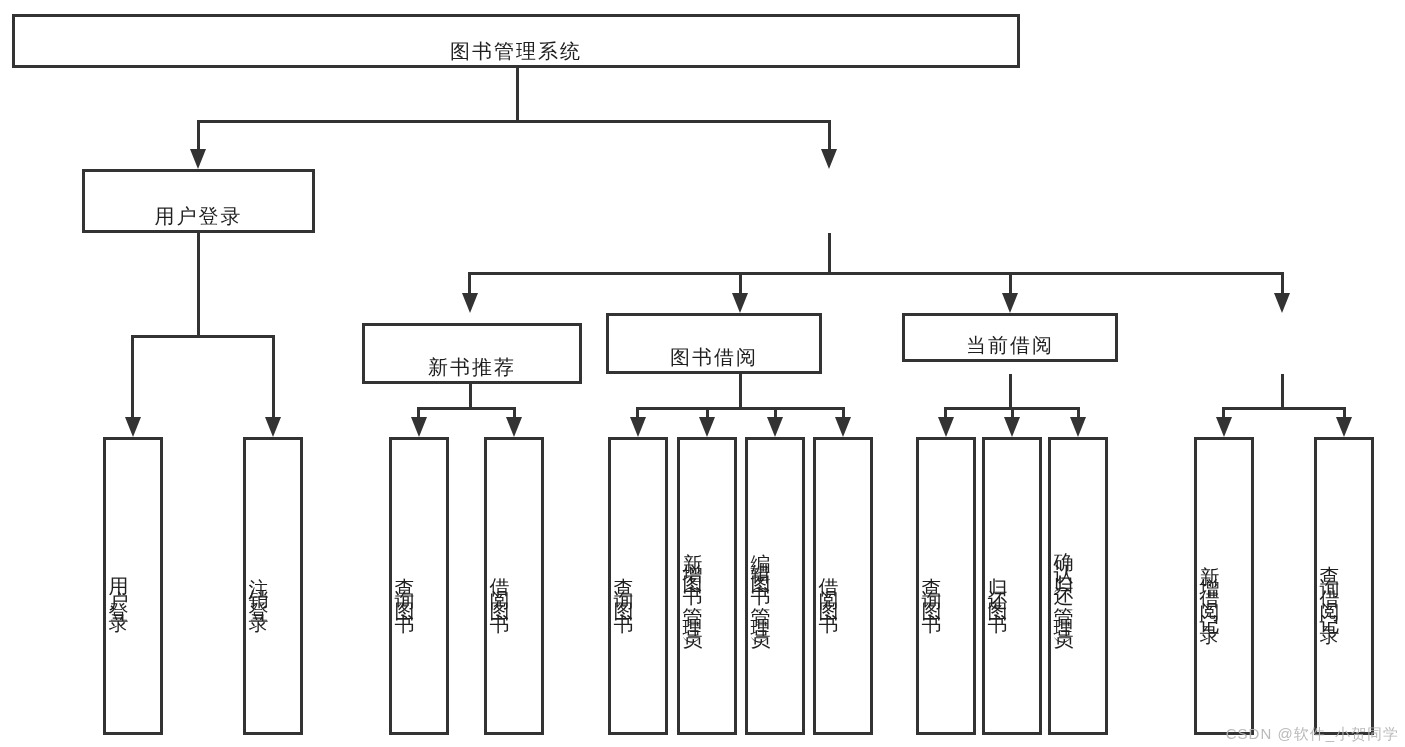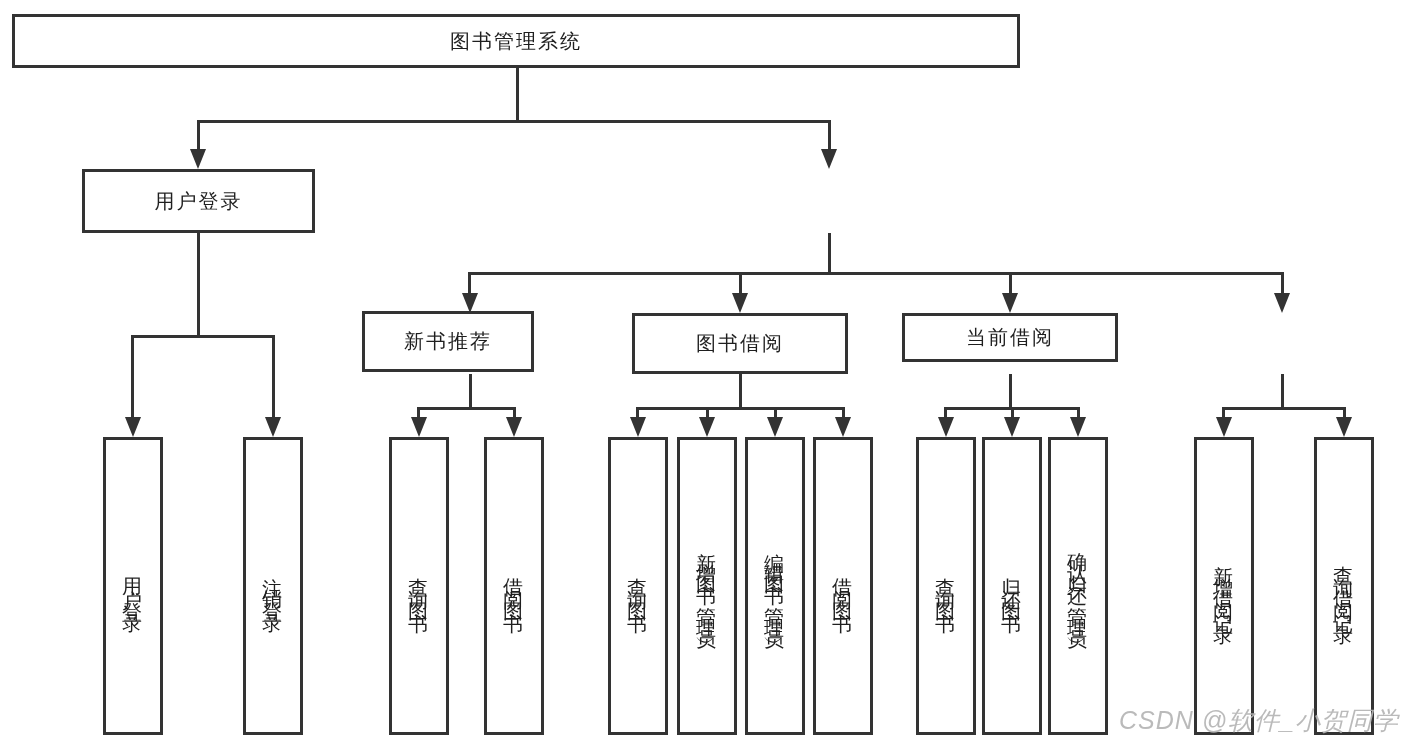--- a/index.html
+++ b/index.html
@@ -5,39 +5,39 @@
   html,body{margin:0;padding:0;background:#fff;}
   *{box-sizing:border-box;}
   .canvas{
     position:relative;width:1405px;height:747px;overflow:hidden;
     background:var(--background,#ffffff);
     font-family:"Liberation Sans","DejaVu Sans",sans-serif;
   }
   .box,.vbox{
     position:absolute;background:#ffffff;
     border:3px solid var(--line,#333333);
-    display:flex;align-items:center;justify-content:center;
+    display:flex;align-items:flex-end;justify-content:center;
     color:var(--text,#1f1f1f);z-index:2;
   }
   .box{font-size:20px;letter-spacing:2px;font-weight:500;}
   .vbox{
     writing-mode:vertical-rl;text-orientation:mixed;
     font-size:20px;letter-spacing:12px;font-weight:500;
   }
   .vl{position:absolute;width:3px;background:var(--line,#333333);z-index:1;}
   .hl{position:absolute;height:3px;background:var(--line,#333333);z-index:1;}
   .arr{
     position:absolute;width:0;height:0;z-index:1;
     border-left:8px solid transparent;border-right:8px solid transparent;
     border-top:20px solid var(--line,#333333);
   }
   .watermark{
-    position:absolute;right:6px;bottom:10px;z-index:6;
-    font-size:25px;letter-spacing:1px;
-    color:var(--watermark,#b5b5b5);opacity:.92;font-style:italic;
+    position:absolute;right:6px;bottom:3px;z-index:6;
+    font-size:15px;letter-spacing:1px;
+    color:var(--watermark,#b5b5b5);opacity:.92;
   }
   .grp{display:contents;}
 </style>
 </head>
 <body>
 
 <div class="canvas">
 
   
   <div class="box" style="left:12px;top:14px;width:1008px;height:54px">
@@ -85,24 +85,24 @@
     <div class="arr" style="left:462px;top:293px"></div>
     <div class="vl" style="left:739px;top:272px;height:25px"></div>
     <div class="arr" style="left:732px;top:293px"></div>
     <div class="vl" style="left:1009px;top:272px;height:25px"></div>
     <div class="arr" style="left:1002px;top:293px"></div>
     <div class="vl" style="left:1281px;top:272px;height:25px"></div>
     <div class="arr" style="left:1274px;top:293px"></div>
   </div>
 
   
-  <div class="box" style="left:362px;top:311px;width:172px;height:61px">
+  <div class="box" style="left:362px;top:323px;width:220px;height:61px">
     <span>新书推荐</span>
   </div>
-  <div class="box" style="left:632px;top:313px;width:216px;height:61px">
+  <div class="box" style="left:606px;top:313px;width:216px;height:61px">
     <span>图书借阅</span>
   </div>
   <div class="box" style="left:902px;top:313px;width:216px;height:49px">
     <span>当前借阅</span>
   </div>
 
   
   <div class="grp">
     <div class="vl" style="left:469px;top:374px;height:33px"></div>
     <div class="hl" style="left:417px;top:407px;width:99px"></div>

